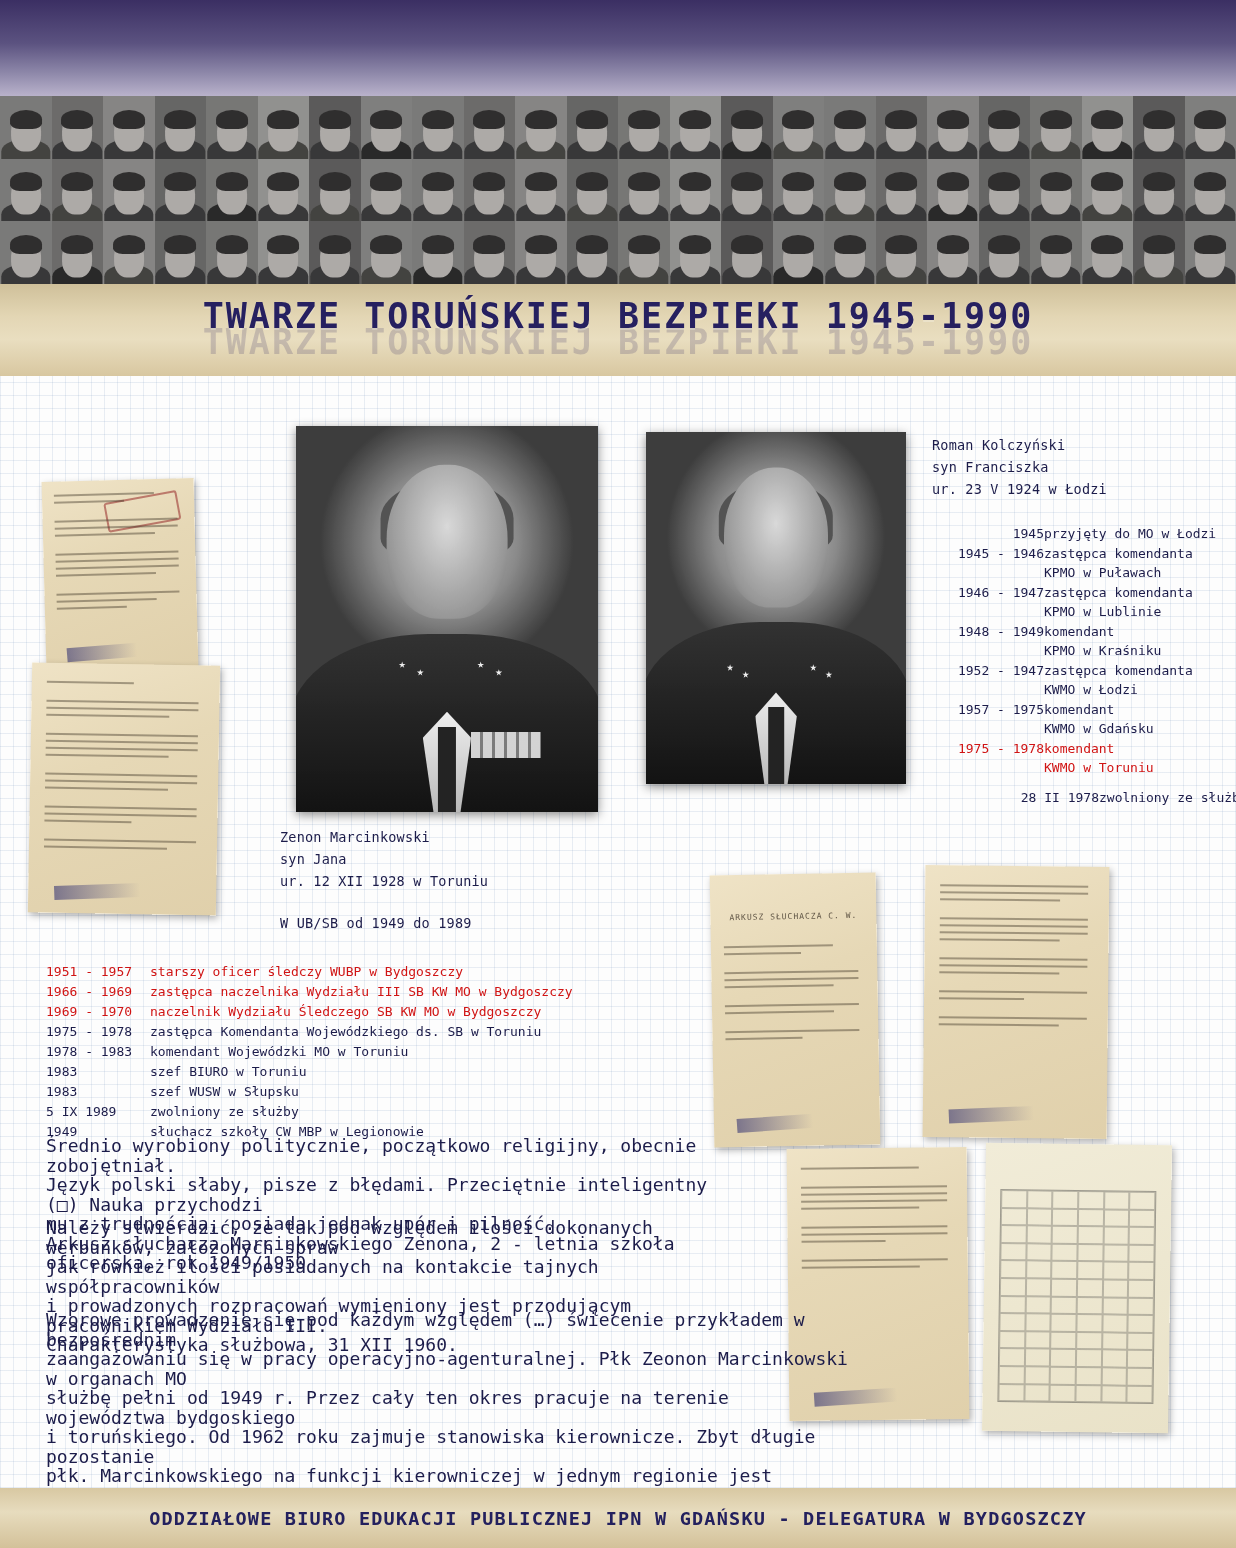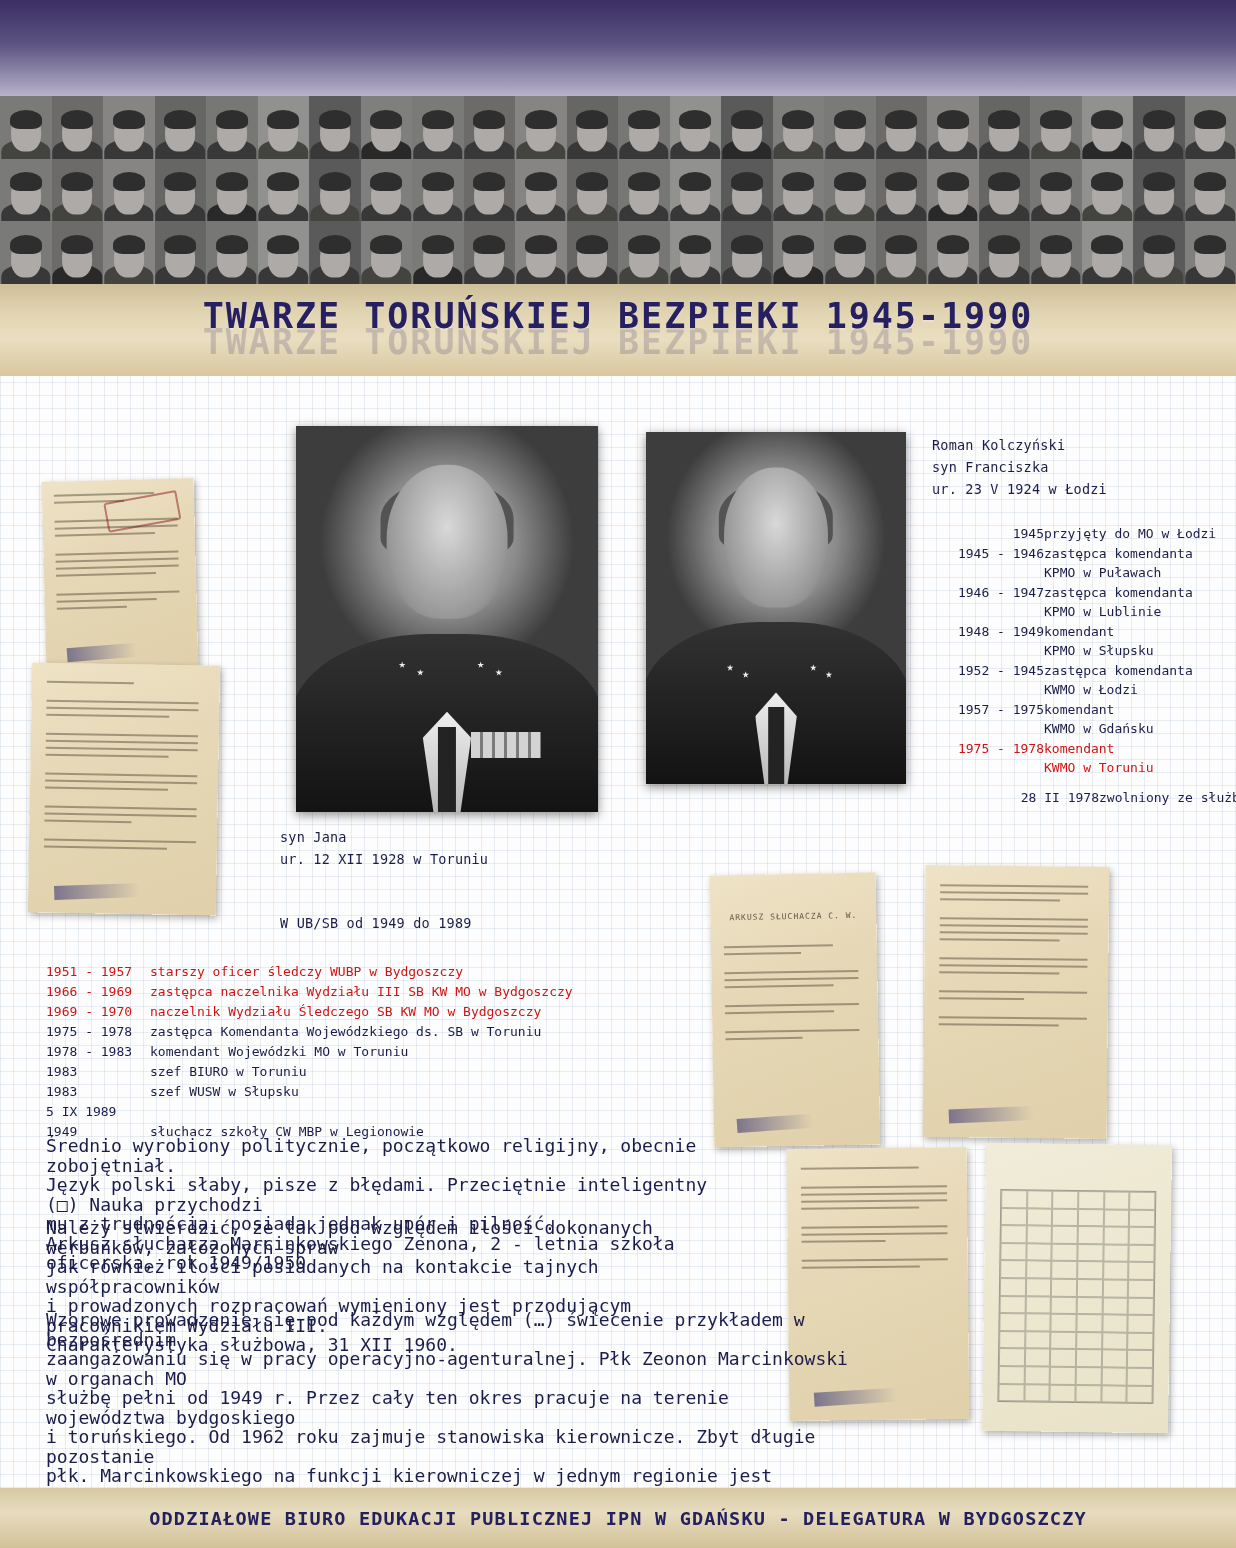--- a/index.html
+++ b/index.html
@@ -687,24 +687,24 @@
         <div class="row">
           <div class="yr"></div>
           <div class="val">KPMO w Lublinie</div>
         </div>
         <div class="row">
           <div class="yr">1948 - 1949</div>
           <div class="val">komendant</div>
         </div>
         <div class="row">
           <div class="yr"></div>
-          <div class="val">KPMO w Słupsku</div>
-        </div>
-        <div class="row">
-          <div class="yr">1952 - 1945</div>
+          <div class="val">KPMO w Kraśniku</div>
+        </div>
+        <div class="row">
+          <div class="yr">1952 - 1947</div>
           <div class="val">zastępca komendanta</div>
         </div>
         <div class="row">
           <div class="yr"></div>
           <div class="val">KWMO w Łodzi</div>
         </div>
         <div class="row">
           <div class="yr">1957 - 1975</div>
           <div class="val">komendant</div>
         </div>
@@ -723,20 +723,21 @@
       </div>
 
     <div class="timeline" id="dischargeRight" style="left:987px;top:412px;width:300px;">
         <div class="row">
           <div class="yr">28 II 1978</div>
           <div class="val">zwolniony ze służby.</div>
         </div>
       </div>
 
     <div class="txt bold" style="left:280px;top:450px;width:420px;line-height:22px;">
+      <div>Zenon Marcinkowski</div>
       <div>syn Jana</div>
       <div>ur. 12 XII 1928 w Toruniu</div>
     </div>
 
     <div class="txt" style="left:280px;top:538px;width:420px;">W UB/SB od 1949 do 1989</div>
 
     <div class="career" id="careerLeft" style="left:46px;top:586px;width:700px;">
         <div class="row red">
           <div class="yr">1951 - 1957</div>
           <div class="val">starszy oficer śledczy WUBP w Bydgoszczy</div>
@@ -760,20 +761,21 @@
         <div class="row">
           <div class="yr">1983</div>
           <div class="val">szef  BIURO w Toruniu</div>
         </div>
         <div class="row">
           <div class="yr">1983</div>
           <div class="val">szef  WUSW w Słupsku</div>
         </div>
         <div class="row">
           <div class="yr">5 IX 1989</div>
+          <div class="val">zwolniony ze służby</div>
         </div>
         <div class="row">
           <div class="yr">1949</div>
           <div class="val">słuchacz szkoły CW MBP w Legionowie</div>
         </div>
       </div>
 
     <div class="doc" style="left:712px;top:498px;width:166px;height:272px;transform:rotate(-1deg);">
       <div class="title">ARKUSZ SŁUCHACZA C. W.</div>
       <div class="lines" style="top:26%;">

